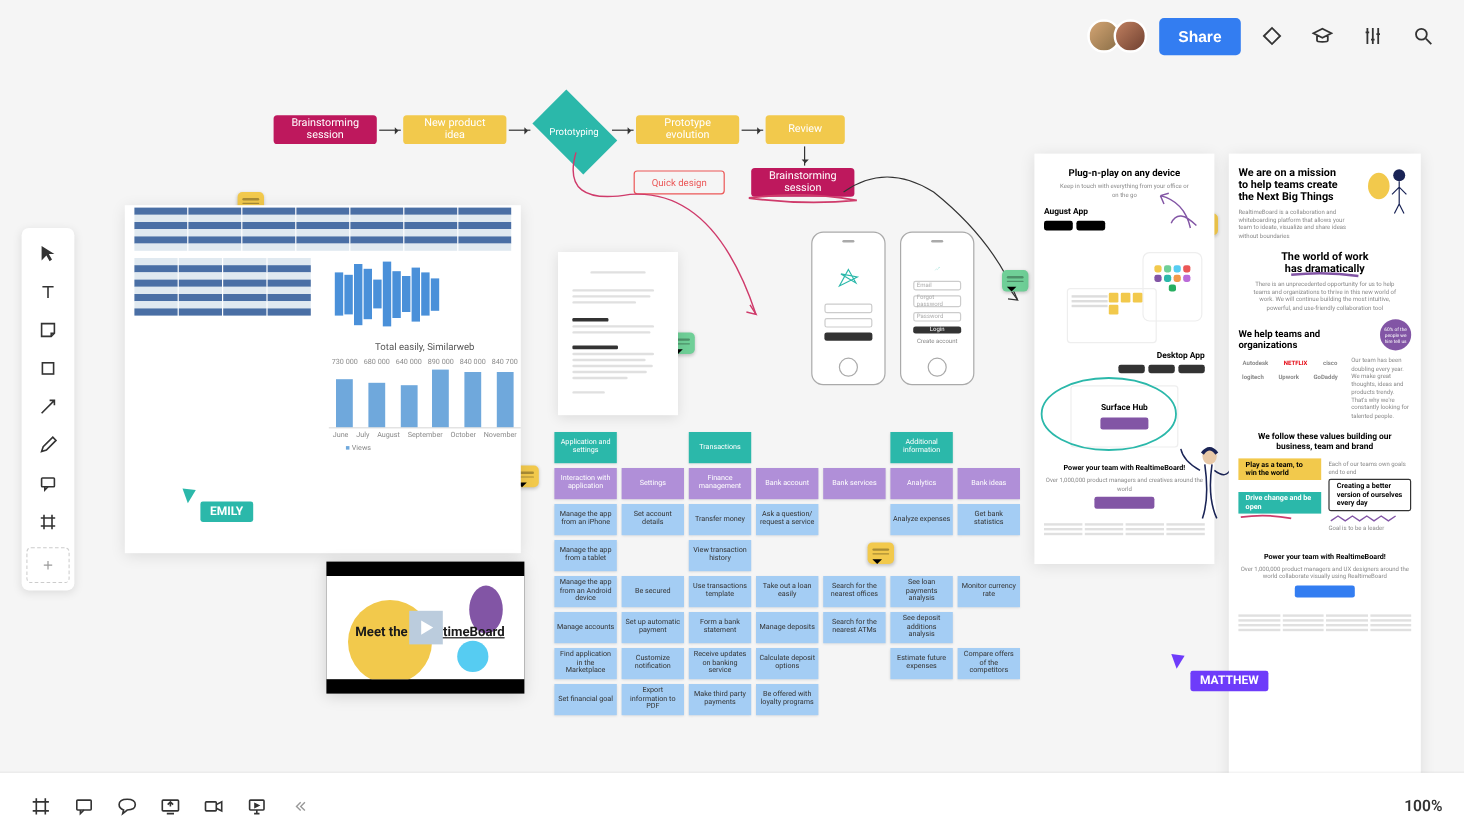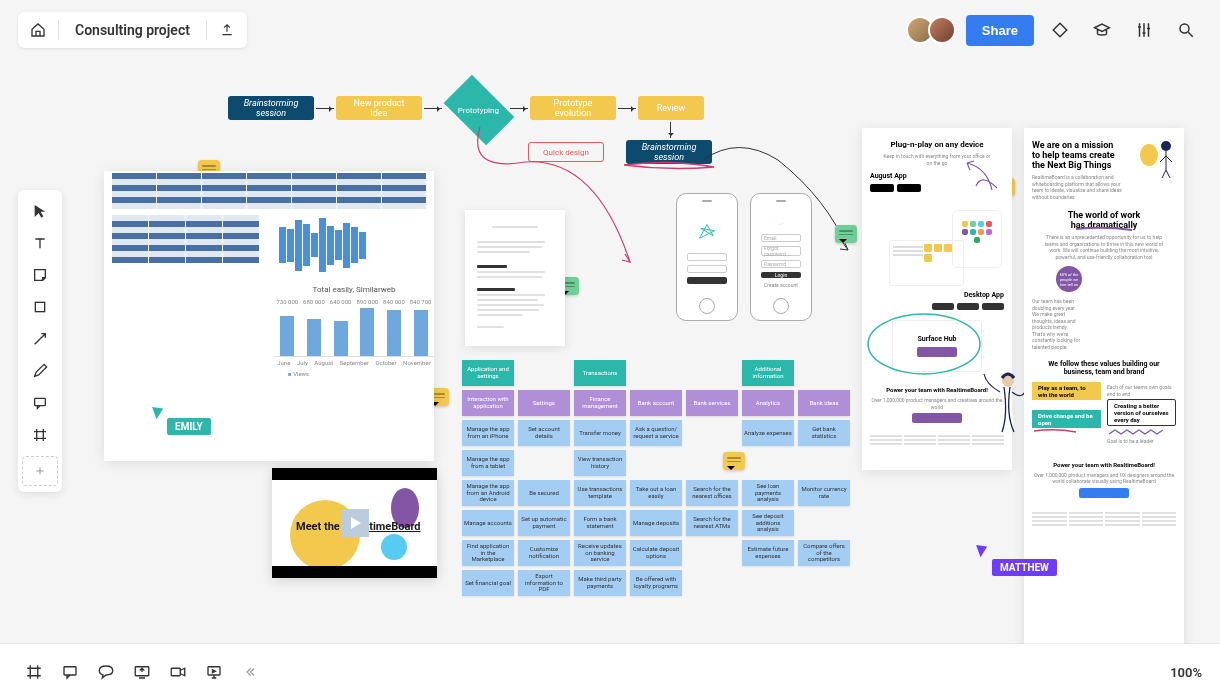--- a/index.html
+++ b/index.html
@@ -24,21 +24,21 @@
 
 .left-toolbar { position: absolute; left: 18px; top: 190px; background: #fff; border-radius: 6px; box-shadow: 0 2px 8px rgba(0,0,0,0.1); display: flex; flex-direction: column; padding: 6px 4px; gap: 2px; }
 .tool-btn { width: 36px; height: 30px; display: flex; align-items: center; justify-content: center; cursor: pointer; border-radius: 4px; }
 .tool-btn.add { border: 1px dashed #ccc; border-radius: 4px; margin-top: 4px; }
 
 
 .canvas { position: absolute; top: 60px; left: 0; right: 0; bottom: 56px; }
 
 
 .flow-node { position: absolute; font-size: 9px; color: #fff; display: flex; align-items: center; justify-content: center; text-align: center; padding: 4px 8px; }
-.flow-purple { background: #0c4a6e; border-radius: 3px; font-style: italic; }
+.flow-purple { background: #be185d; border-radius: 3px; }
 .flow-yellow { background: #F2C94C; border-radius: 3px; }
 .flow-teal-d { background: #2BB8AA; width: 60px; height: 40px; transform: rotate(45deg); }
 .flow-teal-d span { transform: rotate(-45deg); font-size: 8px; }
 .flow-pink { border: 1.5px solid #EB5757; color: #EB5757; border-radius: 3px; background: transparent; }
 
 
 .arrow-line { position: absolute; height: 1px; background: #333; }
 .arrow-line::after { content:''; position:absolute; right:-1px; top:-2px; border: 3px solid transparent; border-left-color:#333; }
 .arrow-down { position: absolute; width: 1px; background: #333; }
 .arrow-down::after { content:''; position:absolute; bottom:-1px; left:-2px; border: 3px solid transparent; border-top-color:#333; }
@@ -133,36 +133,20 @@
 .bottom-left { display: flex; gap: 4px; align-items: center; }
 .btool { width: 32px; height: 32px; display: flex; align-items: center; justify-content: center; cursor: pointer; color: #333; }
 .zoom { margin-left: auto; font-size: 13px; font-weight: 600; color: #333; cursor: pointer; }
 
 svg { display: block; }
 </style>
 </head>
 <body>
 
 <div class="topbar">
-  <div class="topbar-left">
-    <div class="home-btn">
-      <svg width="16" height="16" viewBox="0 0 24 24" fill="none" stroke="#333" stroke-width="2">
-          <path d="M3 11 L12 3 L21 11 V21 H3 Z"></path>
-          <path d="M9 21 V14 H15 V21"></path>
-        </svg>
-    </div>
-    <div class="divider"></div>
-    <div class="project-title">Consulting project</div>
-    <div class="divider"></div>
-    <div class="upload-btn">
-      <svg width="14" height="14" viewBox="0 0 24 24" fill="none" stroke="#333" stroke-width="2">
-          <path d="M12 3 V15 M7 8 L12 3 L17 8 M4 20 H20"></path>
-        </svg>
-    </div>
-  </div>
 
   <div class="topbar-right">
     <div class="avatars">
       <div class="avatar a1"></div>
       <div class="avatar a2"></div>
     </div>
     <button class="share-btn">Share</button>
     <div class="icon-btn">
       <svg width="18" height="18" viewBox="0 0 24 24" fill="none" stroke="#333" stroke-width="2">
           <path d="M3 12 L12 3 L21 12 L12 21 Z"></path>
@@ -645,20 +629,31 @@
         </svg>
     </div>
     <div style="text-align:center;margin-top:10px;">
       <div class="web-h big" style="width:86px;margin:0 auto;">The world of work has dramatically</div>
       <svg style="display:block;margin:-4px auto 2px;width:60px;height:6px;">
           <path d="M2 3 Q30 0 58 4" stroke="#8255A5" stroke-width="2" fill="none"></path>
         </svg>
       <div class="web-p" style="width:120px;margin:2px auto;">There is an unprecedented opportunity for us to help teams and organizations to thrive in this new world of work. We will continue building the most intuitive, powerful, and use-friendly collaboration tool</div>
     </div>
     <div style="position:relative;margin-top:10px;display:flex;gap:8px;">
+      <div style="flex:1;">
+        <div class="web-h" style="font-size:8px;">We help teams and organizations</div>
+        <div class="web-logos" id="web-logos">
+            <span>Autodesk</span>
+            <span style="color: rgb(229, 9, 20);">NETFLIX</span>
+            <span>cisco</span>
+            <span>logitech</span>
+            <span>Upwork</span>
+            <span>GoDaddy</span>
+          </div>
+      </div>
       <div style="width:50px;position:relative;">
         <div class="web-badge" style="right:0;top:-4px;">60% of the people we hire tell us</div>
         <div class="web-p" style="margin-top:28px;">Our team has been doubling every year. We make great thoughts, ideas and products trendy. That's why we're constantly looking for talented people.</div>
       </div>
     </div>
     <div style="text-align:center;margin-top:8px;">
       <div class="web-h" style="font-size:7px;width:120px;margin:0 auto;">We follow these values building our business, team and brand</div>
     </div>
     <div style="display:flex;gap:6px;margin-top:6px;align-items:flex-start;">
       <div style="flex:1;">

